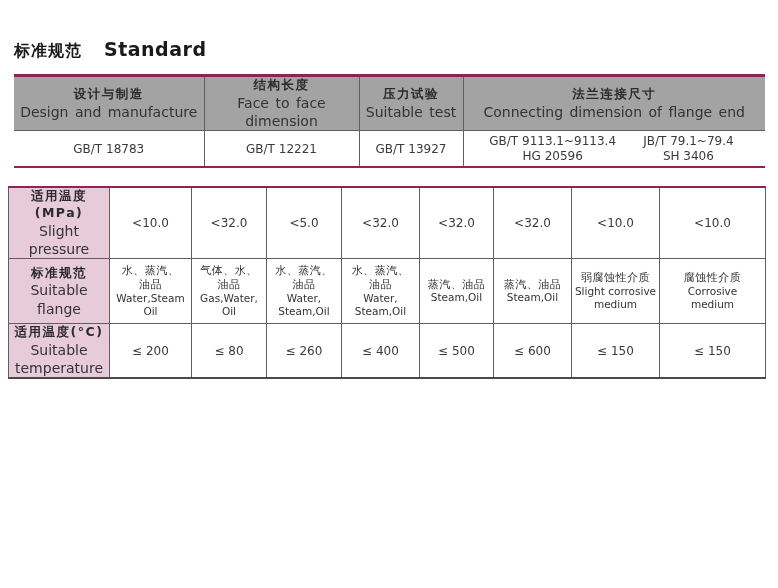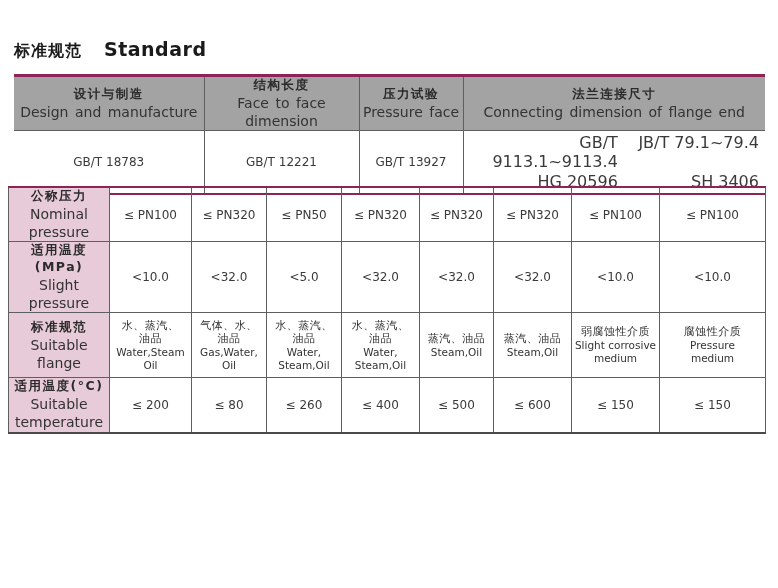--- a/index.html
+++ b/index.html
@@ -24,21 +24,21 @@
   }
   .t1 th,.t1 td{border:1px solid #5f5f5f;}
   .t1 th:first-child,.t1 td:first-child{border-left:none;}
   .t1 th:last-child,.t1 td:last-child{border-right:none;}
   .t1 .head th{background:#a3a3a3;height:42px;}
   .t1 .vals td{height:35px;font-size:12px;color:#3a3a3a;}
   .hzh{font-size:12.5px;font-weight:bold;color:#2b2b2b;letter-spacing:1.5px;line-height:1.35;}
   .hen{font-size:14px;color:#333;word-spacing:2px;line-height:1.3;}
   .flange-grid{
     display:grid;grid-template-columns:48% 52%;row-gap:1px;
-    padding:2px 6px 2px 24px;text-align:right;font-size:16px;color:#3a3a3a;
+    padding:2px 6px 2px 24px;text-align:center;font-size:12px;color:#3a3a3a;
   }
 
   
   .t2{
     position:absolute;left:8px;top:186px;width:757px;
     border-top:2px solid #8e2456;border-bottom:2px solid #4a4a4a;
   }
   .t2 th,.t2 td{border:1px solid #5f5f5f;font-size:12px;color:#3a3a3a;}
   .t2 th.rowhead{background:#e8cbd8;}
   .t2 .r1 td,.t2 .r1 th{height:44px;}
@@ -67,21 +67,21 @@
     <th>
       <div class="hzh">设计与制造</div>
       <div class="hen">Design and manufacture</div>
     </th>
     <th>
       <div class="hzh">结构长度</div>
       <div class="hen">Face to face dimension</div>
     </th>
     <th>
       <div class="hzh">压力试验</div>
-      <div class="hen">Pressure face</div>
+      <div class="hen">Suitable test</div>
     </th>
     <th>
       <div class="hzh">法兰连接尺寸</div>
       <div class="hen">Connecting dimension of flange end</div>
     </th>
   </tr>
   <tr class="vals">
     <td>GB/T 18783</td>
     <td>GB/T 12221</td>
     <td>GB/T 13927</td>
@@ -103,34 +103,20 @@
       <col style="width:82px">
       <col style="width:75px">
       <col style="width:75px">
       <col style="width:78px">
       <col style="width:74px">
       <col style="width:78px">
       <col style="width:88px">
       <col style="width:106px">
   </colgroup>
   <tbody>
-      <tr class="r1">
-    <th class="rowhead">
-      <div class="hzh">公称压力</div>
-      <div class="hen">Nominal pressure</div>
-    </th>
-    <td>≤ PN100</td>
-    <td>≤ PN320</td>
-    <td>≤ PN50</td>
-    <td>≤ PN320</td>
-    <td>≤ PN320</td>
-    <td>≤ PN320</td>
-    <td>≤ PN100</td>
-    <td>≤ PN100</td>
-  </tr>
   <tr class="r2">
     <th class="rowhead">
       <div class="hzh">适用温度(MPa)</div>
       <div class="hen">Slight pressure</div>
     </th>
     <td>&lt;10.0</td>
     <td>&lt;32.0</td>
     <td>&lt;5.0</td>
     <td>&lt;32.0</td>
     <td>&lt;32.0</td>
@@ -175,21 +161,21 @@
       <div class="mzh">蒸汽、油品</div>
       <div class="men">Steam,Oil</div>
     </td>
     <td>
       <div class="mzh">弱腐蚀性介质</div>
       <div class="men">Slight corrosive
 medium</div>
     </td>
     <td>
       <div class="mzh">腐蚀性介质</div>
-      <div class="men">Pressure
+      <div class="men">Corrosive
 medium</div>
     </td>
   </tr>
   <tr class="r4">
     <th class="rowhead">
       <div class="hzh">适用温度(°C)</div>
       <div class="hen">Suitable temperature</div>
     </th>
     <td>≤ 200</td>
     <td>≤ 80</td>

